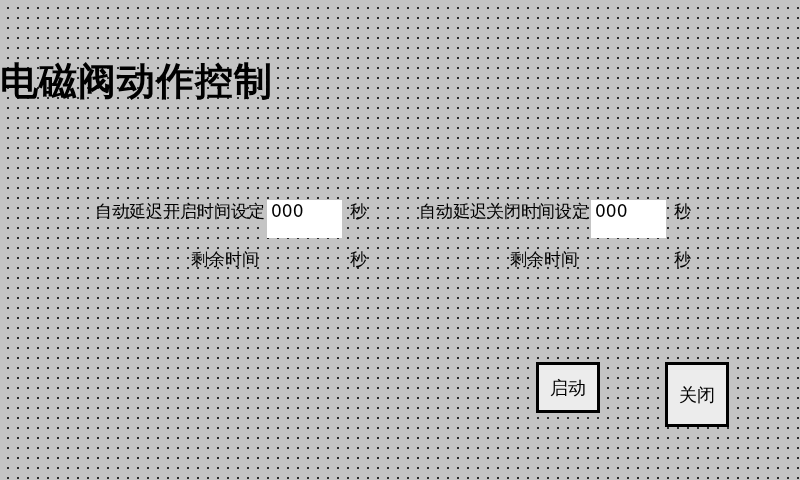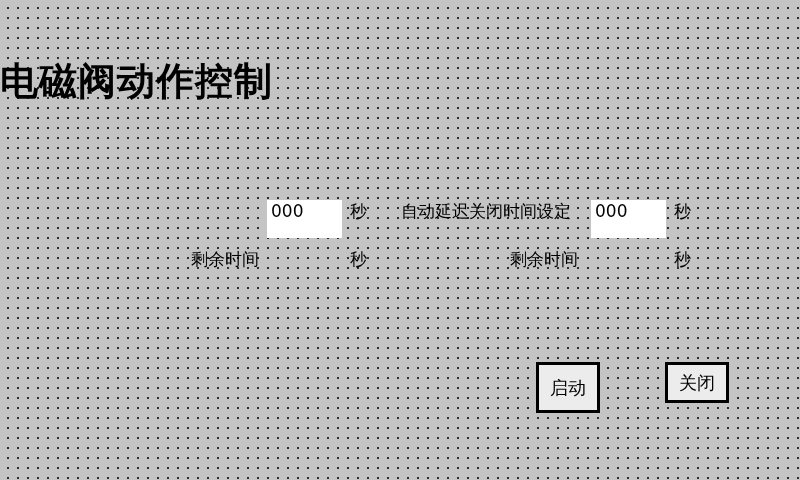--- a/index.html
+++ b/index.html
@@ -98,44 +98,45 @@
     text-align: center;
   }
 </style>
 </head>
 <body>
 
 <div id="screen">
 
   <div id="title">电磁阀动作控制</div>
 
+  <div class="lbl" style="left:95px; top:200px;">自动延迟开启时间设定</div>
 
   <div class="numfield" style="left:267px; top:200px; width:75px;">000</div>
 
   <div class="lbl" style="left:350px; top:200px;">秒</div>
 
   <div class="lbl" style="left:191px; top:248px;">剩余时间</div>
 
   <div class="valfield" style="left:270px; top:248px; width:75px;"></div>
 
   <div class="lbl" style="left:350px; top:248px;">秒</div>
 
-  <div class="lbl" style="left:401px; top:200px;">自动延迟关闭时间设定</div>
+  <div class="lbl" style="left:419px; top:200px;">自动延迟关闭时间设定</div>
 
   <div class="numfield" style="left:591px; top:200px; width:75px;">000</div>
 
   <div class="lbl" style="left:674px; top:200px;">秒</div>
 
   <div class="lbl" style="left:510px; top:248px;">剩余时间</div>
 
   <div class="valfield" style="left:594px; top:248px; width:75px;"></div>
 
   <div class="lbl" style="left:674px; top:248px;">秒</div>
 
   <div class="btn" style="left:536px; top:362px; width:64px; height:51px;">
     <span>启动</span>
   </div>
 
-  <div class="btn" style="left:665px; top:362px; width:64px; height:41px;">
+  <div class="btn" style="left:665px; top:362px; width:64px; height:65px;">
     <span>关闭</span>
   </div>
 
 </div>
 
 </body></html>

